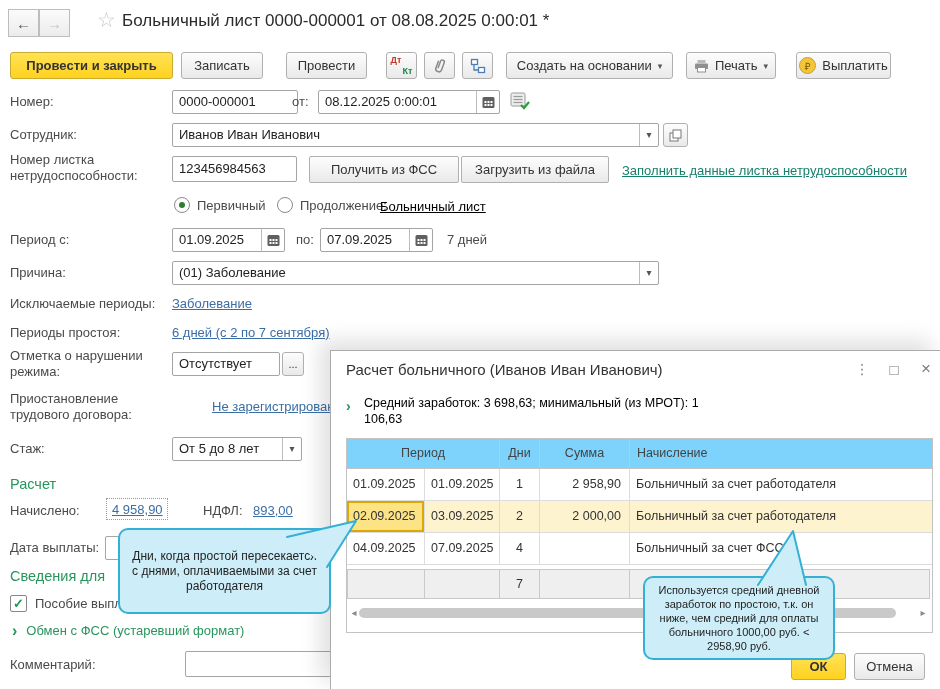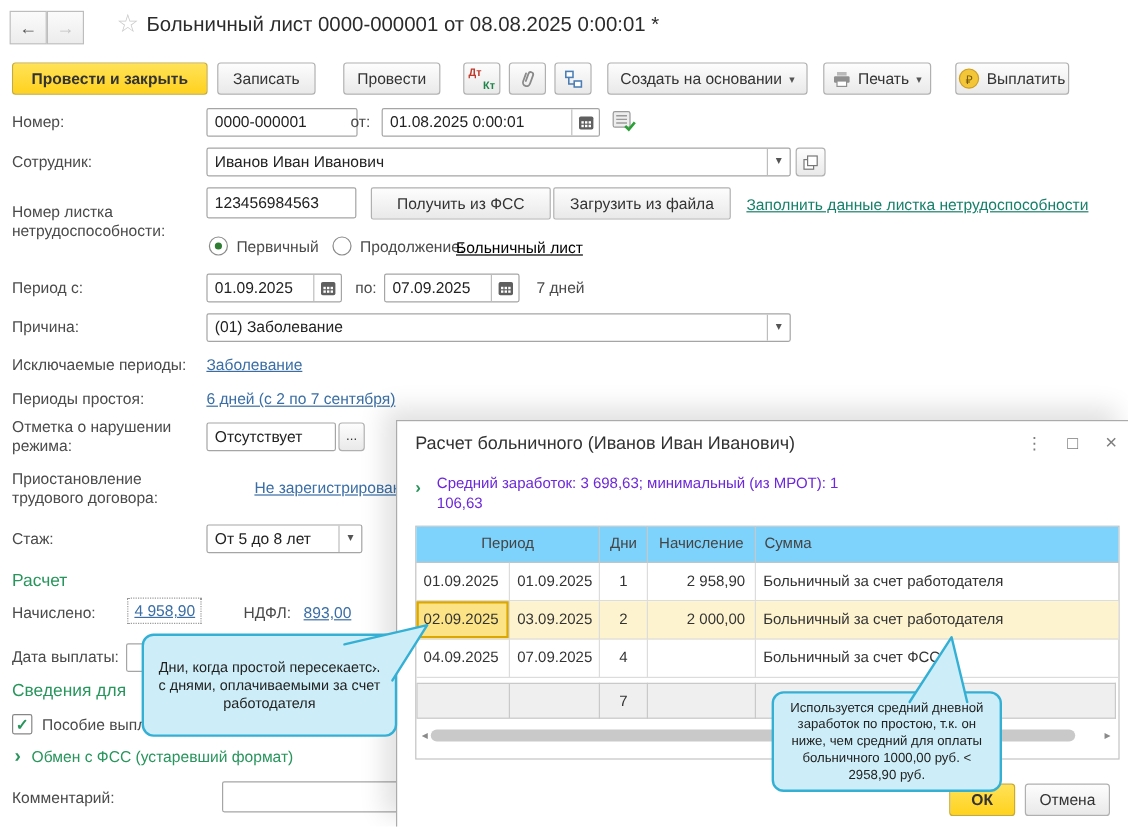--- a/index.html
+++ b/index.html
@@ -114,21 +114,21 @@
   </div>
   <div class="abs btn" style="left:796px;top:52px;width:95px;">
     <span style="width:15px;height:15px;border-radius:50%;background:#f3c63a;border:1px solid #cf9f1f;display:flex;align-items:center;justify-content:center;font-size:10px;color:#7a5b00;">₽</span>
     <span>Выплатить</span>
   </div>
 
   <div class="abs lbl" style="left:10px;top:94px;">Номер:</div>
   <div class="abs inp" style="left:172px;top:90px;width:126px;">0000-000001</div>
   <div class="abs lbl" style="left:292px;top:94px;">от:</div>
   <div class="abs inp combo" style="left:318px;top:90px;width:182px;">
-    <span class="txt">01.08.2025 0:00:01</span>
+    <span class="txt">08.12.2025 0:00:01</span>
     <span class="calseg">
       <svg width="13" height="13" viewBox="0 0 13 13">
           <rect x="0.5" y="1" width="12" height="11" rx="1.5" fill="#5f5f5f"></rect>
           <rect x="2.5" y="5" width="2" height="2" fill="#fff"></rect>
           <rect x="5.5" y="5" width="2" height="2" fill="#fff"></rect>
           <rect x="8.5" y="5" width="2" height="2" fill="#fff"></rect>
           <rect x="2.5" y="8" width="2" height="2" fill="#fff"></rect>
           <rect x="5.5" y="8" width="2" height="2" fill="#fff"></rect>
           <rect x="8.5" y="8" width="2" height="2" fill="#fff"></rect>
         </svg>
@@ -149,21 +149,21 @@
     <span class="txt">Иванов Иван Иванович</span>
     <span class="arw">▾</span>
   </div>
   <div class="abs btn" style="left:663px;top:123px;width:25px;height:24px;padding:0;">
     <svg width="13" height="13" viewBox="0 0 13 13">
       <rect x="1" y="4" width="8" height="8" fill="#fff" stroke="#777"></rect>
       <rect x="4" y="1" width="8" height="8" fill="#fff" stroke="#777"></rect>
     </svg>
   </div>
 
-  <div class="abs lbl2" style="left:10px;top:152px;width:145px;margin-top:17px;">Номер листка нетрудоспособности:</div>
+  <div class="abs lbl2" style="left:10px;top:152px;width:145px;">Номер листка нетрудоспособности:</div>
   <div class="abs inp" style="left:172px;top:156px;width:125px;height:26px;line-height:24px;">123456984563</div>
   <div class="abs btn" style="left:309px;top:156px;width:150px;height:27px;border-radius:2px;">Получить из ФСС</div>
   <div class="abs btn" style="left:461px;top:156px;width:148px;height:27px;border-radius:2px;">Загрузить из файла</div>
   <div class="abs link-teal" style="left:622px;top:163px;">Заполнить данные листка нетрудоспособности</div>
 
   <div class="abs" style="left:174px;top:197px;display:flex;align-items:center;gap:7px;">
     <span class="radio">
         <span class="dot"></span>
       </span>
     <span class="lbl">Первичный</span>
@@ -257,28 +257,28 @@
   <div class="abs lbl" style="left:10px;top:657px;">Комментарий:</div>
   <div class="abs inp" style="left:185px;top:651px;width:700px;height:26px;"></div>
 
   <div id="dialog">
     <div class="abs" style="left:15px;top:10px;font-size:15px;color:#333;white-space:nowrap;">Расчет больничного (Иванов Иван Иванович)</div>
     <div class="dlg-ico" style="left:520px;">⋮</div>
     <div class="dlg-ico" style="left:552px;font-size:15px;">□</div>
     <div class="dlg-ico" style="left:584px;font-size:17px;">×</div>
 
     <div class="abs" style="left:15px;top:47px;color:#27955c;font-size:14px;font-weight:bold;">›</div>
-    <div class="abs" style="left:33px;top:44px;width:345px;color:#6d28d9;font-size:12.5px;line-height:16px;">Средний заработок: 3 698,63; минимальный (из МРОТ): 1 106,63</div>
+    <div class="abs" style="left:33px;top:44px;width:345px;color:#000000;font-size:12.5px;line-height:16px;">Средний заработок: 3 698,63; минимальный (из МРОТ): 1 106,63</div>
 
     <div class="tbl">
       <div class="hrow">
         <div class="hcell">Период</div>
         <div class="hcell">Дни</div>
+        <div class="hcell">Сумма</div>
         <div class="hcell">Начисление</div>
-        <div class="hcell">Сумма</div>
       </div>
       <div class="brow">
         <div class="bcell">01.09.2025</div>
         <div class="bcell">01.09.2025</div>
         <div class="bcell c-days">1</div>
         <div class="bcell c-sum">2 958,90</div>
         <div class="bcell">Больничный за счет работодателя</div>
       </div>
       <div class="brow row-hl">
         <div class="bcell cell-sel">02.09.2025</div>

